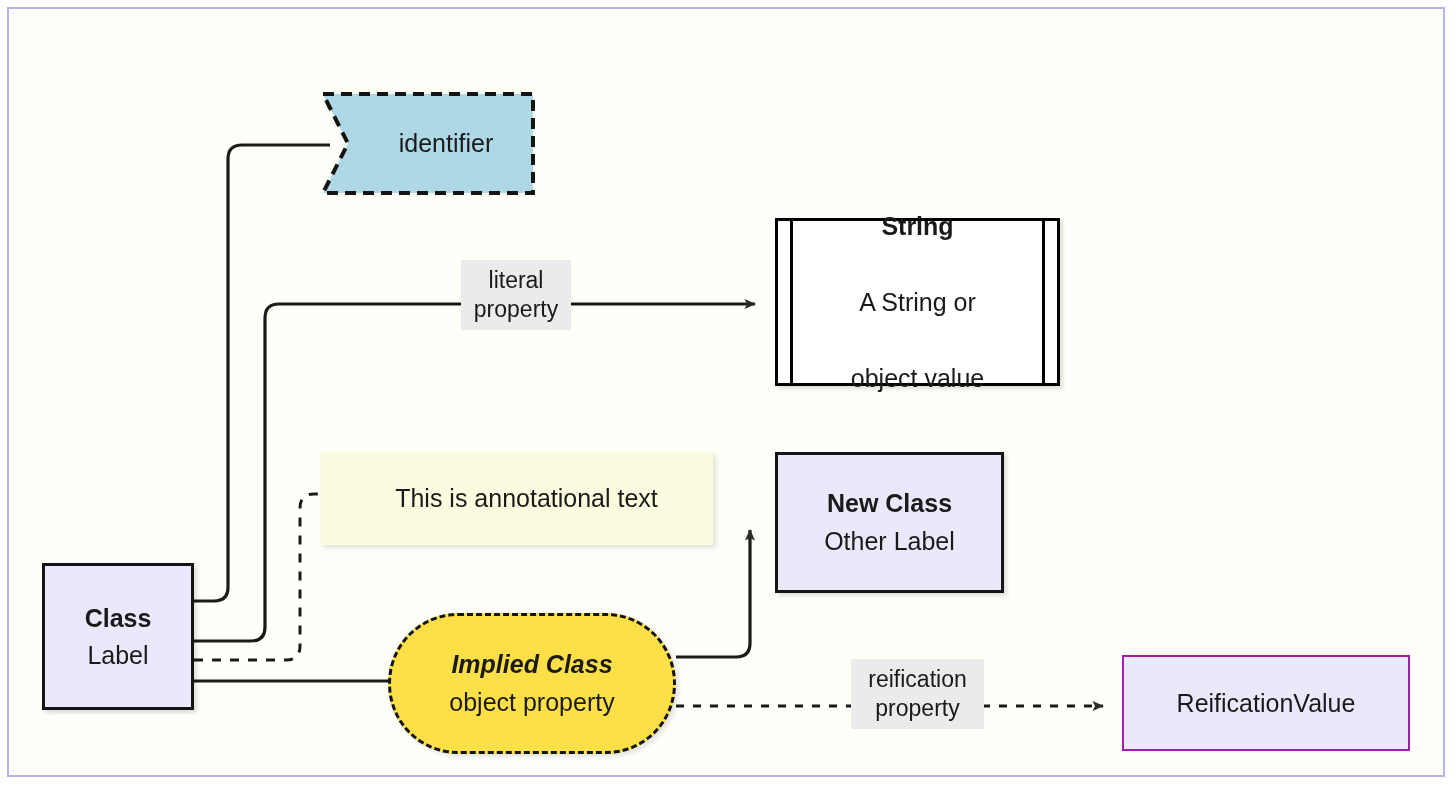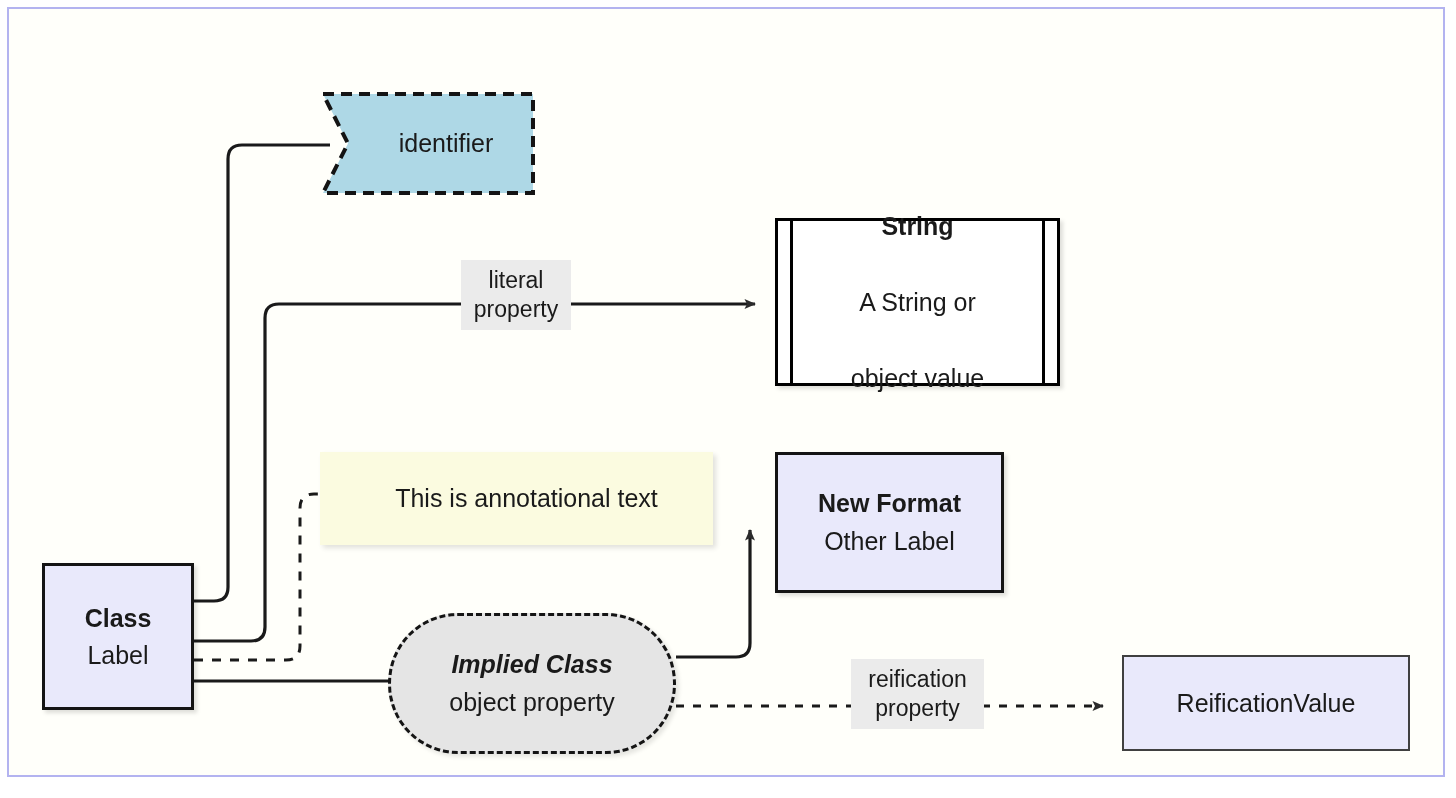--- a/index.html
+++ b/index.html
@@ -110,33 +110,33 @@
     background: #e9e9fb;
     border: 3px solid #141414;
     box-shadow: 3px 3px 4px rgba(0,0,0,0.13);
   }
   #node-newclass .ttl { font-size: 25px; font-weight: bold; line-height: 1.5; }
   #node-newclass .sub { font-size: 25px; line-height: 1.5; }
 
   
   #node-implied {
     left: 388px; top: 613px; width: 288px; height: 141px;
-    background: #e5e5e5;
+    background: #fde047;
     border: 3px dashed #141414;
     border-radius: 70px;
     box-shadow: 3px 3px 4px rgba(0,0,0,0.10);
   }
   #node-implied .ttl { font-size: 25px; font-weight: bold; font-style: italic; line-height: 1.5; }
   #node-implied .sub { font-size: 25px; line-height: 1.5; }
 
   
   #node-reificationvalue {
     left: 1122px; top: 655px; width: 288px; height: 96px;
     background: #e9e9fb;
-    border: 2px solid #404040;
+    border: 2px solid #a21caf;
     font-size: 25px;
   }
 
   
   .edge-label {
     position: absolute;
     background: #ebebeb;
     color: #1a1a1a;
     font-size: 23px;
     text-align: center;
@@ -211,21 +211,21 @@
     <span class="ttl">String</span>
     <span class="sub">A String or</span>
     <span class="sub">object value</span>
   </div>
 
   <div class="node" id="node-annotation">
     <span>This is annotational text</span>
   </div>
 
   <div class="node" id="node-newclass">
-    <span class="ttl">New Format</span>
+    <span class="ttl">New Class</span>
     <span class="sub">Other Label</span>
   </div>
 
   <div class="node" id="node-implied">
     <span class="ttl">Implied Class</span>
     <span class="sub">object property</span>
   </div>
 
   <div class="node" id="node-reificationvalue">
     <span>ReificationValue</span>

